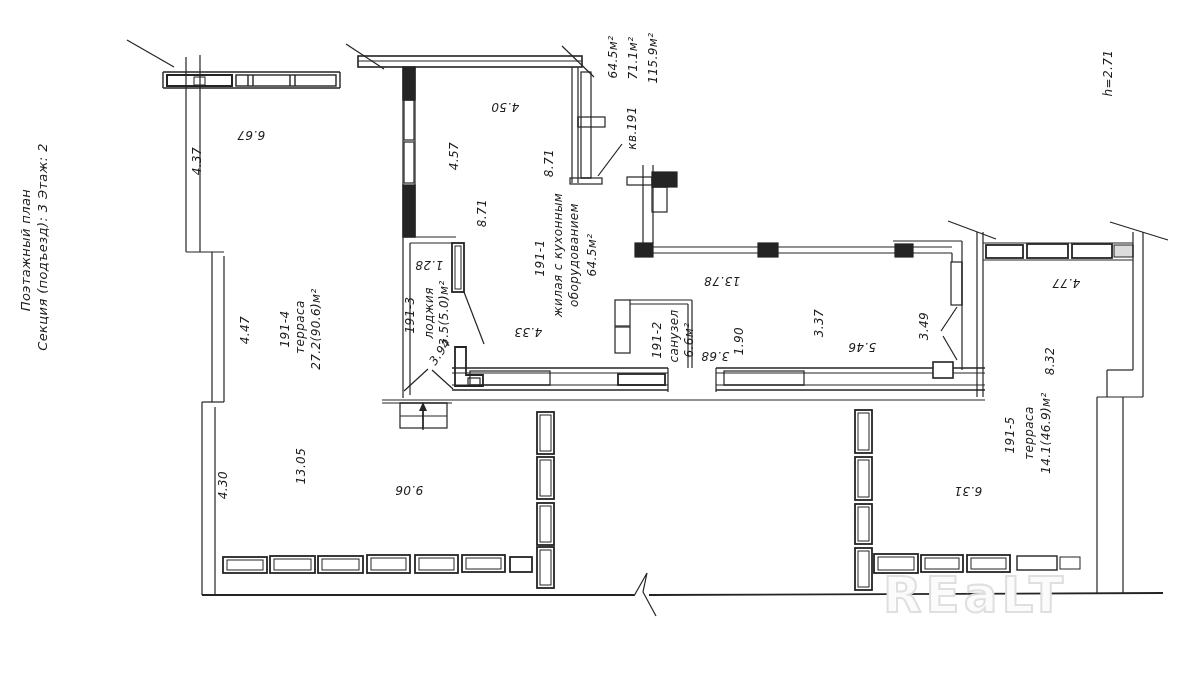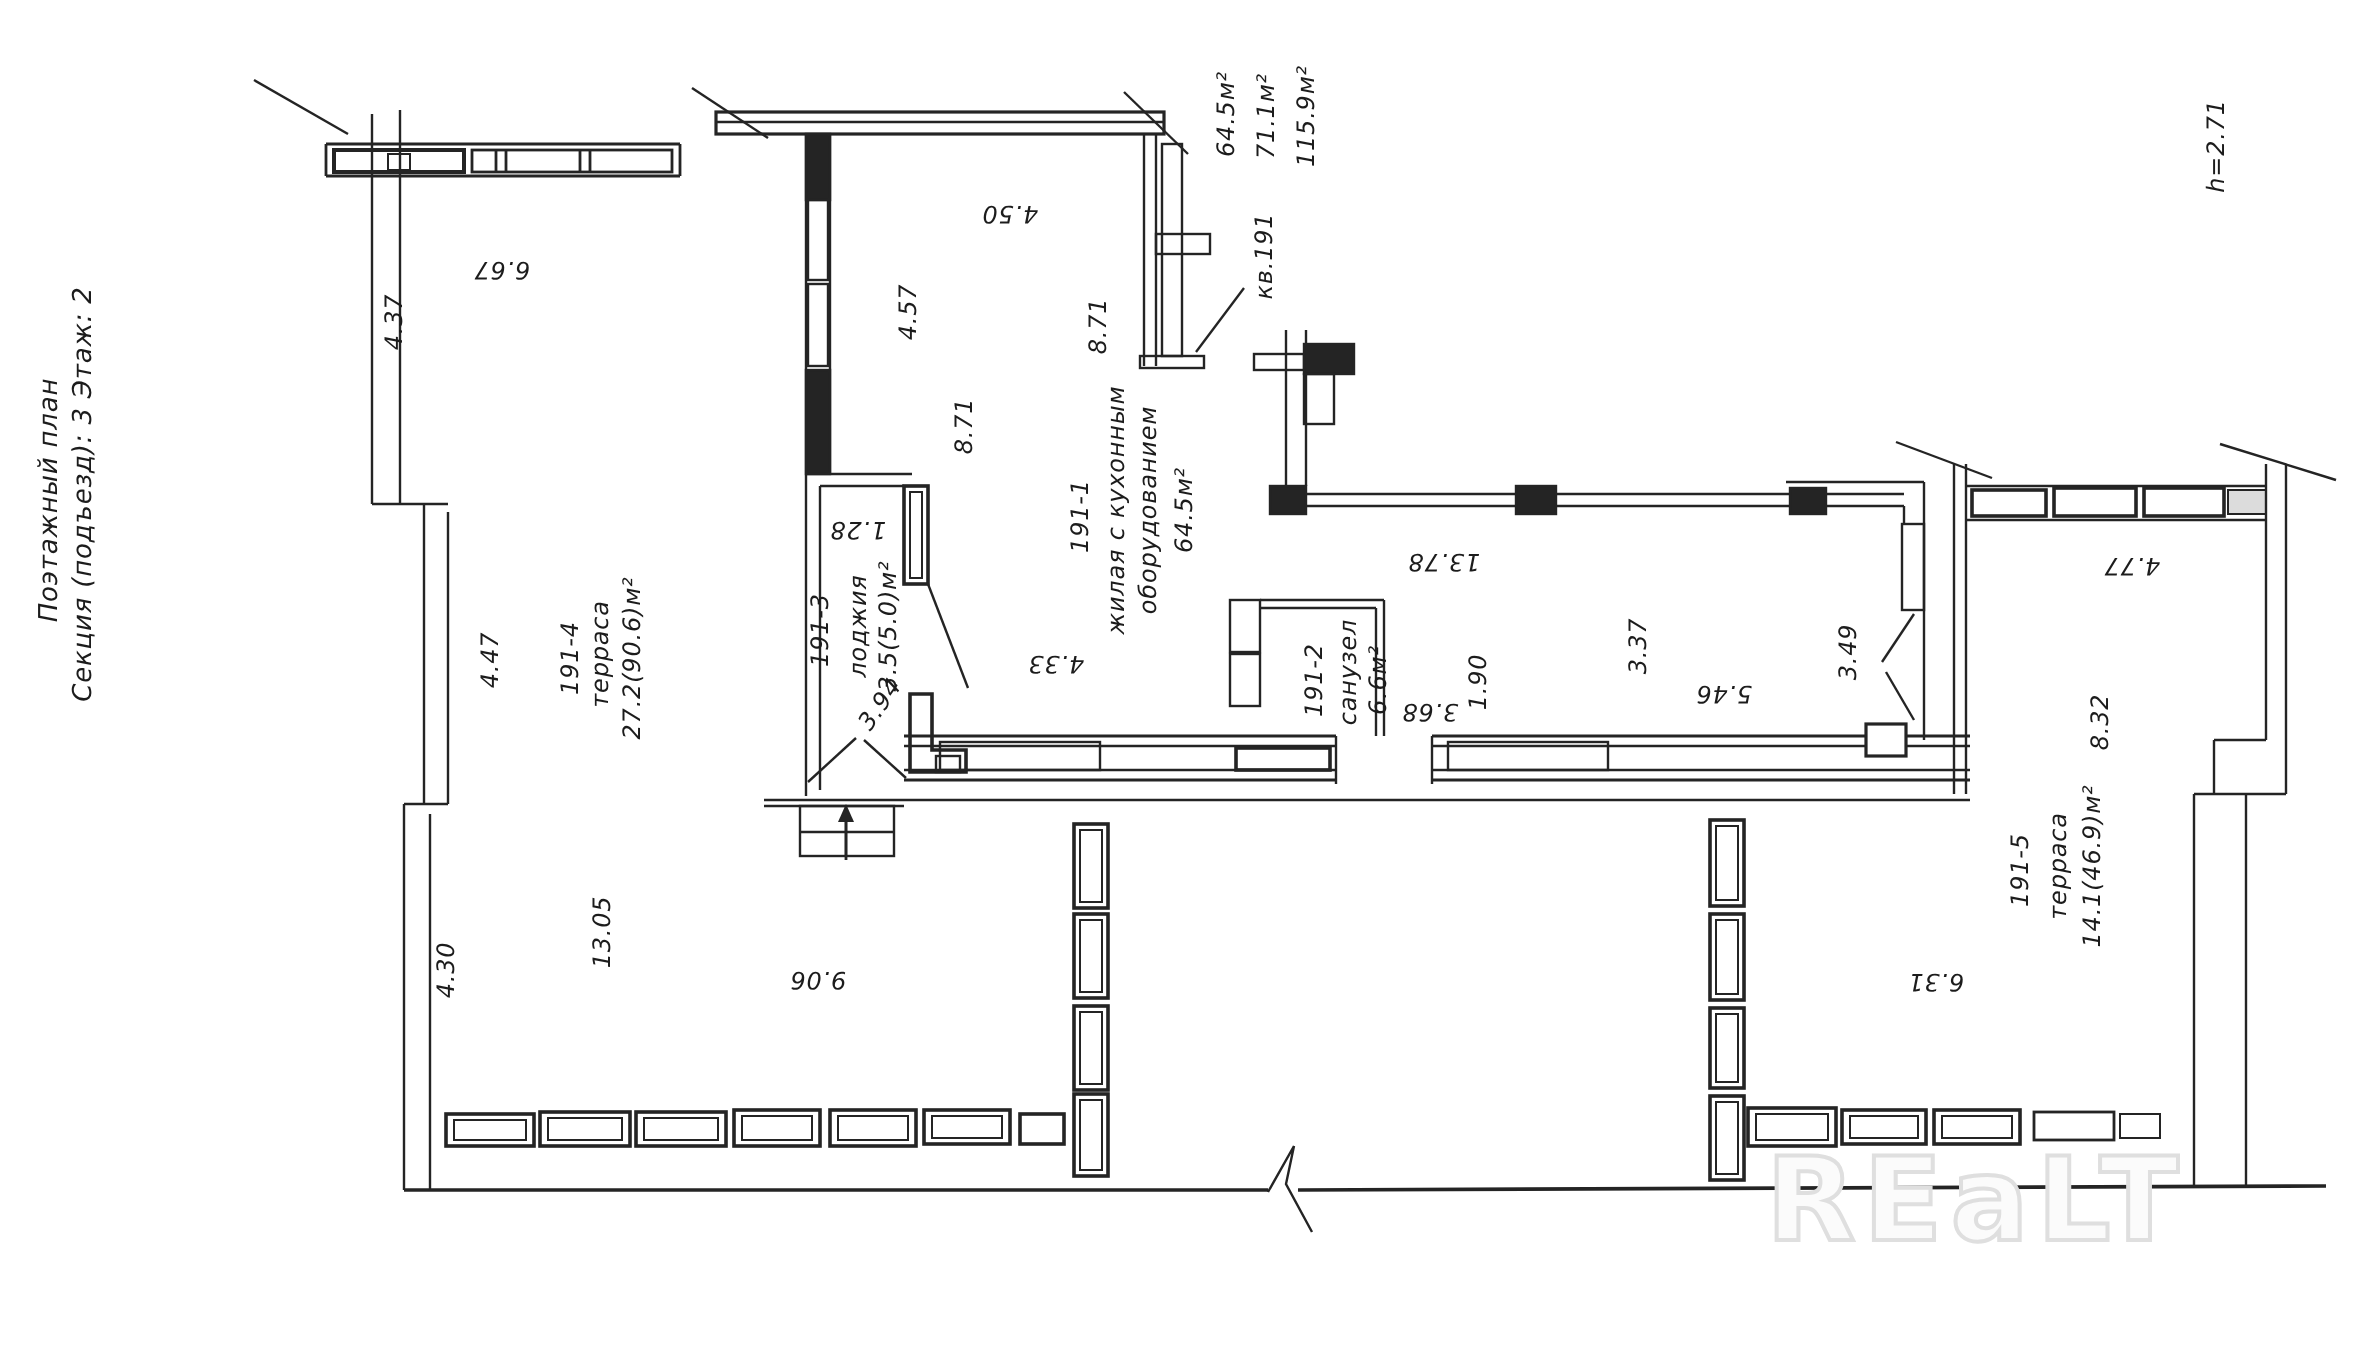--- a/index.html
+++ b/index.html
@@ -12,21 +12,21 @@
     position:absolute;white-space:nowrap;color:#1c1c1c;
     font-family:"DejaVu Sans",sans-serif;font-style:italic;font-size:12px;
     letter-spacing:.4px;line-height:1;
   }
   .r90 {transform:translate(-50%,-50%) rotate(-90deg);}
   .r180{transform:translate(-50%,-50%) rotate(180deg);}
   .r55 {transform:translate(-50%,-50%) rotate(-55deg);}
   .fs13{font-size:13px;}
   .watermark{
     position:absolute;left:883px;top:566px;
-    font-family:"DejaVu Sans",sans-serif;font-weight:bold;font-size:58px;
+    font-family:"DejaVu Sans",sans-serif;font-weight:bold;font-size:50px;
     letter-spacing:4px;color:#fbfbfb;
     -webkit-text-stroke:2px #dfdfdf;
   }
 </style>
 </head>
 <body>
 
 <div id="stage">
 
 <svg width="1178" height="681" viewBox="0 0 1178 681">

